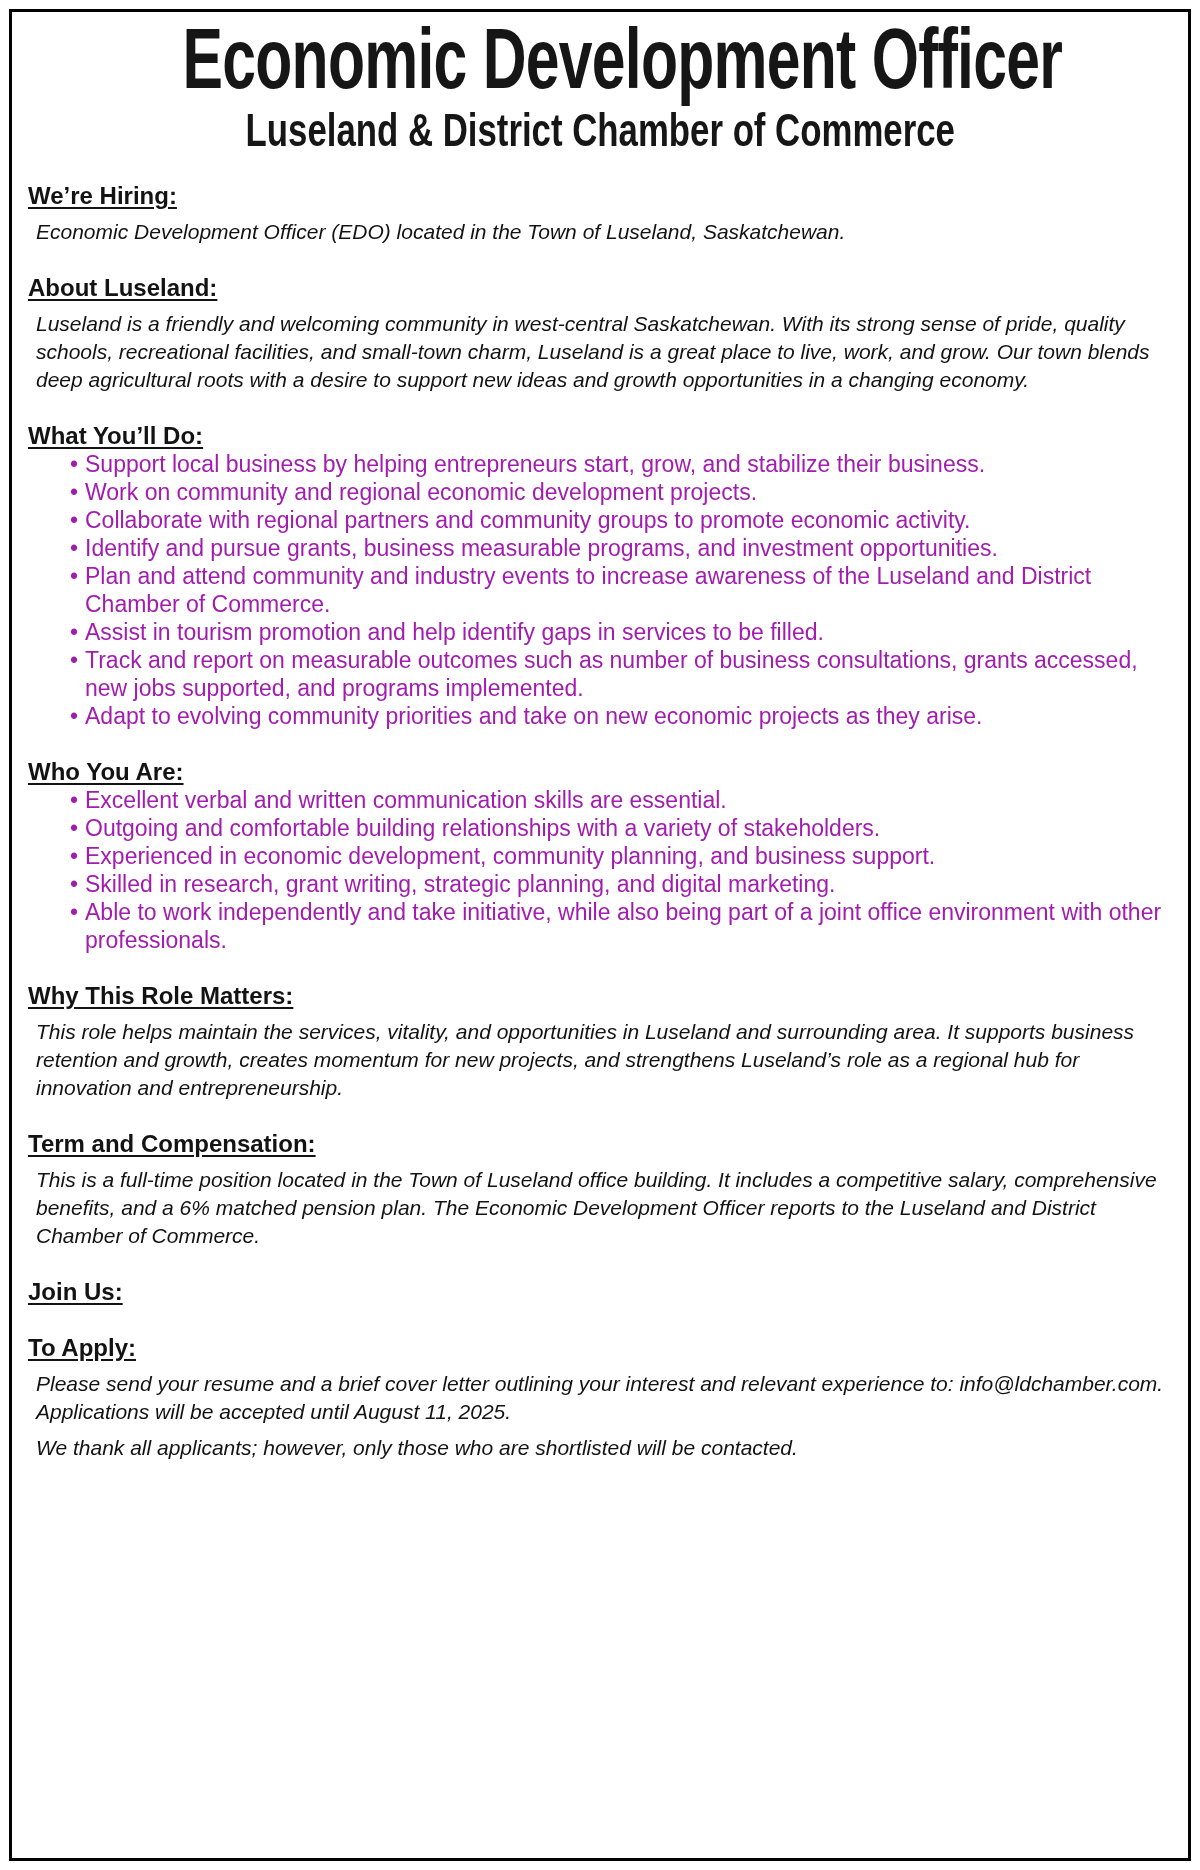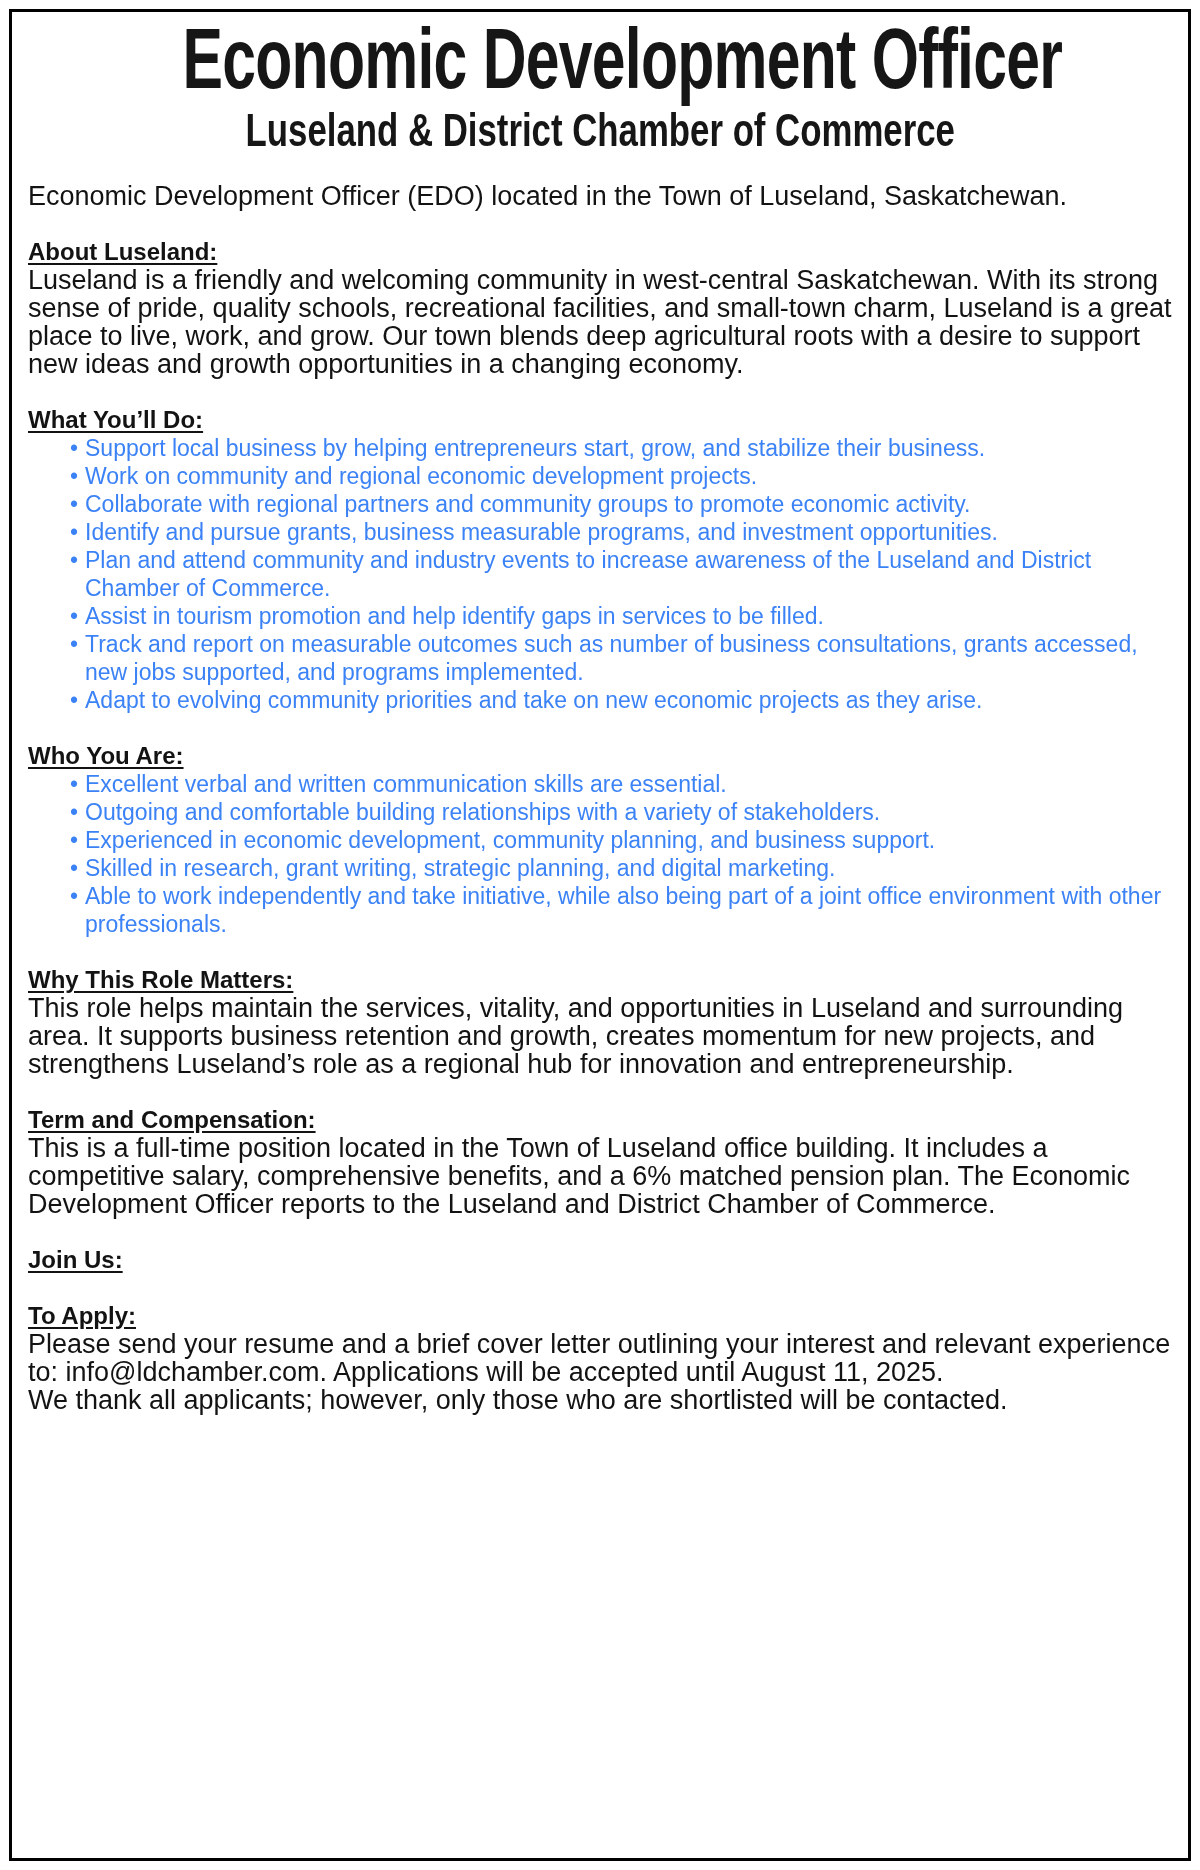--- a/index.html
+++ b/index.html
@@ -51,36 +51,37 @@
   .section h3 {
     margin: 0;
     font-size: 24px;
     font-weight: 700;
     line-height: 28px;
     text-decoration: underline;
     text-underline-offset: 3px;
     color: #131313;
   }
   .section p {
-    margin: 0;
-    font-size: 27px;
+    margin: 8px;
+    font-size: 21px;
     line-height: 28px;
     color: #131313;
+    font-style: italic;
   }
   ul.bullets {
     margin: 0;
     padding: 0 0 0 42px;
     list-style: none;
   }
   ul.bullets li {
     position: relative;
     padding-left: 15px;
     font-size: 23px;
     line-height: 28px;
-    color: #3b82f6;
+    color: #a21caf;
   }
   ul.bullets li::before {
     content: "\2022";
     position: absolute;
     left: 0;
     top: 0;
   }
   .email { color: #131313; }
 </style>
 </head>
@@ -90,20 +91,21 @@
   <div class="frame"></div>
 
   <div class="content">
 
     <header class="masthead">
       <h1 class="title-line"><span class="title-text">Economic Development Officer</span></h1>
       <h2 class="subtitle-line"><span class="subtitle-text">Luseland &amp; District Chamber of Commerce</span></h2>
     </header>
 
     <section class="section">
+      <h3>We’re Hiring:</h3>
       <p>Economic Development Officer (EDO) located in the Town of Luseland, Saskatchewan.</p>
     </section>
 
     <section class="section">
       <h3>About Luseland:</h3>
       <p>Luseland is a friendly and welcoming community in west-central Saskatchewan. With its strong sense of pride, quality schools, recreational facilities, and small-town charm, Luseland is a great place to live, work, and grow. Our town blends deep agricultural roots with a desire to support new ideas and growth opportunities in a changing economy.</p>
     </section>
 
     <section class="section">
       <h3>What You’ll Do:</h3>

